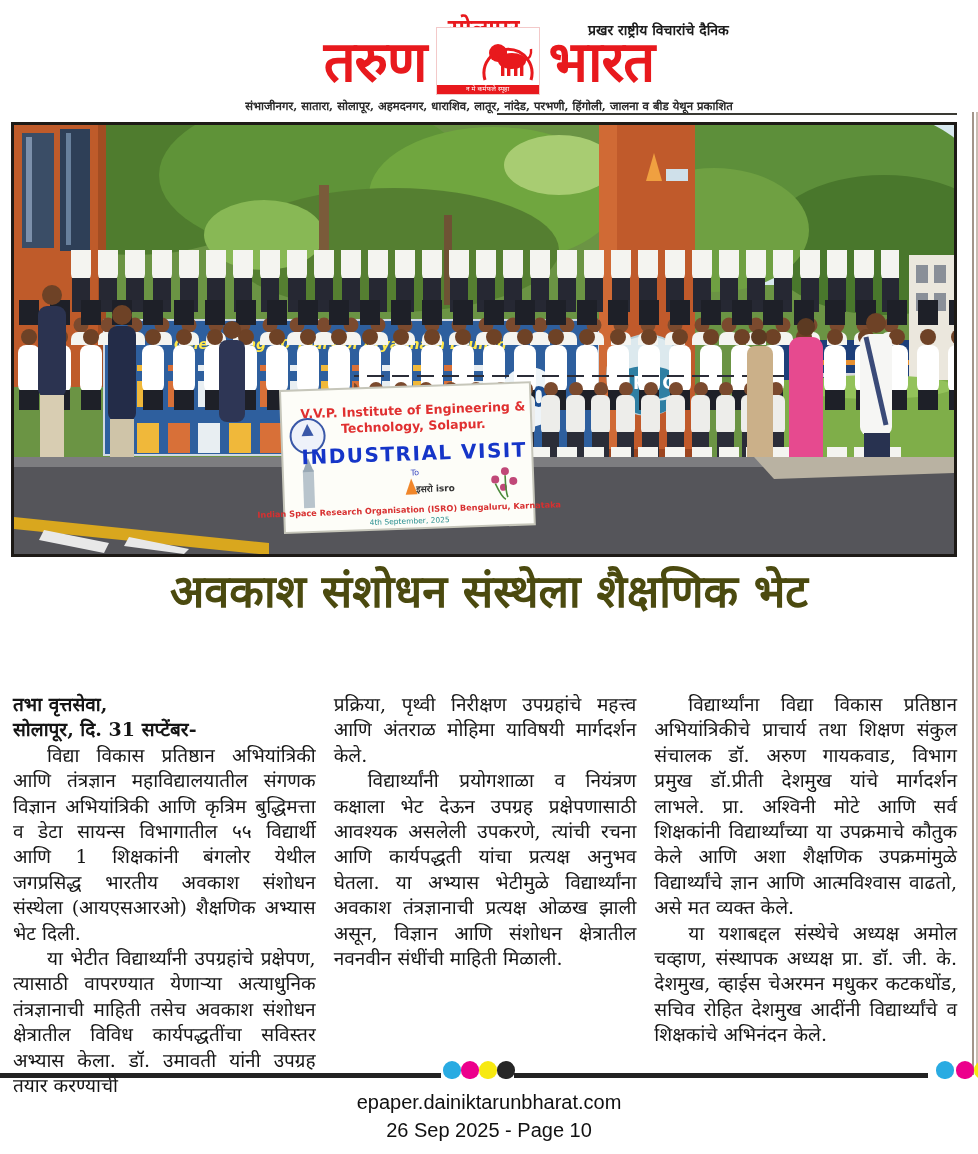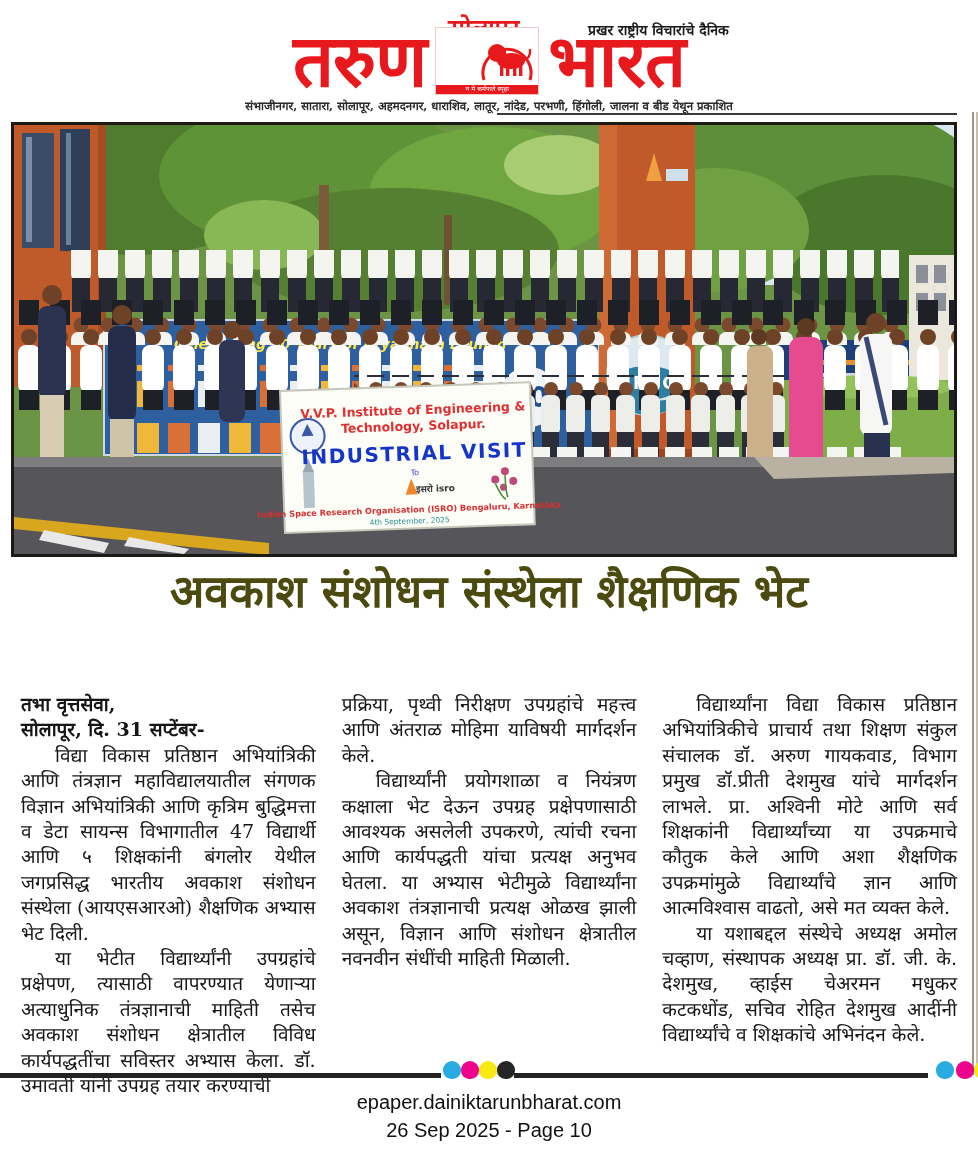--- a/index.html
+++ b/index.html
@@ -3,40 +3,40 @@
 <meta charset="utf-8">
 <style>
   html,body{margin:0;padding:0;background:#ffffff;}
   .page{position:relative;width:978px;height:1154px;background:#ffffff;overflow:hidden;
         font-family:"DejaVu Serif","Liberation Serif",serif;}
   
   .edition{position:absolute;left:448px;top:10px;font-size:25px;font-weight:800;color:#e8191d;}
   .tagline{position:absolute;left:588px;top:20px;font-size:14px;font-weight:700;color:#1b1b1b;}
   .title-row{position:absolute;left:0;top:28px;width:100%;display:flex;justify-content:center;
              align-items:center;gap:10px;}
-  .title-word{font-size:72px;line-height:64px;font-weight:900;color:#e8191d;letter-spacing:-1px;}
+  .title-word{font-size:56px;line-height:64px;font-weight:900;color:#e8191d;letter-spacing:-1px;}
   .emblem{position:relative;width:62px;height:66px;background:#ffffff;box-shadow:0 0 0 1px #f3c9c9;padding-left:40px;}
   .emblem svg{display:block;}
   .motto{position:absolute;left:0;bottom:0;width:100%;background:#e8191d;color:#ffffff;
          font-size:6.5px;line-height:9px;text-align:center;font-family:"DejaVu Sans",sans-serif;}
   .cities{position:absolute;left:0;top:98px;width:100%;text-align:center;font-size:11.5px;
           font-weight:700;color:#2a2a2a;}
   .rule-right{position:absolute;left:497px;top:113px;width:460px;height:2px;background:#3a3a34;}
   .edge-rule{position:absolute;left:972px;top:112px;width:2px;height:963px;background:#a2958a;}
   .edge-rule2{position:absolute;left:976px;top:112px;width:2px;height:963px;background:#c9bdb2;}
   
   .photo{position:absolute;left:11px;top:122px;width:946px;height:435px;border:3px solid #1d1a16;
          box-sizing:border-box;background:#6b9444;}
   
   .headline{position:absolute;left:0;top:561px;width:978px;text-align:center;color:#4b4a0f;
             font-weight:800;font-size:45px;line-height:62px;}
   
   .article{position:absolute;left:13px;top:692px;width:944px;display:flex;gap:18px;
            font-size:19px;line-height:25.4px;color:#151515;text-align:justify;}
-  .col{flex:1;min-width:0;margin-left:8px;}
+  .col{flex:1;min-width:0;}
   .byline{font-weight:800;text-align:left;}
   .article p{margin:0;text-indent:34px;}
   .article p.cont{text-indent:0;}
   
   .footline{position:absolute;left:0;top:1073px;width:978px;height:6px;}
   .footline .seg{position:absolute;top:0;height:5px;background:#222222;}
   .dot{position:absolute;width:18px;height:18px;border-radius:50% 50% 46% 46%;top:-12px;}
   .foot-url{position:absolute;left:0;top:1091px;width:978px;text-align:center;font-size:20px;
             color:#101010;font-family:"Liberation Sans","DejaVu Sans",sans-serif;}
   .foot-date{position:absolute;left:0;top:1119px;width:978px;text-align:center;font-size:20px;
@@ -229,21 +229,21 @@
   </div>
 
   <div class="headline">
     <div>अवकाश संशोधन संस्थेला शैक्षणिक भेट</div>
   </div>
 
   <div class="article">
     <div class="col">
       <div class="byline">तभा वृत्तसेवा,</div>
       <div class="byline">सोलापूर, दि. 31 सप्टेंबर-</div>
-      <p>विद्या विकास प्रतिष्ठान अभियांत्रिकी आणि तंत्रज्ञान महाविद्यालयातील संगणक विज्ञान अभियांत्रिकी आणि कृत्रिम बुद्धिमत्ता व डेटा सायन्स विभागातील 47 विद्यार्थी आणि ५ शिक्षकांनी बंगलोर येथील जगप्रसिद्ध भारतीय अवकाश संशोधन संस्थेला (आयएसआरओ) शैक्षणिक अभ्यास भेट दिली.</p>
+      <p>विद्या विकास प्रतिष्ठान अभियांत्रिकी आणि तंत्रज्ञान महाविद्यालयातील संगणक विज्ञान अभियांत्रिकी आणि कृत्रिम बुद्धिमत्ता व डेटा सायन्स विभागातील ५५ विद्यार्थी आणि 1 शिक्षकांनी बंगलोर येथील जगप्रसिद्ध भारतीय अवकाश संशोधन संस्थेला (आयएसआरओ) शैक्षणिक अभ्यास भेट दिली.</p>
       <p>या भेटीत विद्यार्थ्यांनी उपग्रहांचे प्रक्षेपण, त्यासाठी वापरण्यात येणाऱ्या अत्याधुनिक तंत्रज्ञानाची माहिती तसेच अवकाश संशोधन क्षेत्रातील विविध कार्यपद्धतींचा सविस्तर अभ्यास केला. डॉ. उमावती यांनी उपग्रह तयार करण्याची</p>
     </div>
     <div class="col">
       <p class="cont">प्रक्रिया, पृथ्वी निरीक्षण उपग्रहांचे महत्त्व आणि अंतराळ मोहिमा याविषयी मार्गदर्शन केले.</p>
       <p>विद्यार्थ्यांनी प्रयोगशाळा व नियंत्रण कक्षाला भेट देऊन उपग्रह प्रक्षेपणासाठी आवश्यक असलेली उपकरणे, त्यांची रचना आणि कार्यपद्धती यांचा प्रत्यक्ष अनुभव घेतला. या अभ्यास भेटीमुळे विद्यार्थ्यांना अवकाश तंत्रज्ञानाची प्रत्यक्ष ओळख झाली असून, विज्ञान आणि संशोधन क्षेत्रातील नवनवीन संधींची माहिती मिळाली.</p>
     </div>
     <div class="col">
       <p>विद्यार्थ्यांना विद्या विकास प्रतिष्ठान अभियांत्रिकीचे प्राचार्य तथा शिक्षण संकुल संचालक डॉ. अरुण गायकवाड, विभाग प्रमुख डॉ.प्रीती देशमुख यांचे मार्गदर्शन लाभले. प्रा. अश्विनी मोटे आणि सर्व शिक्षकांनी विद्यार्थ्यांच्या या उपक्रमाचे कौतुक केले आणि अशा शैक्षणिक उपक्रमांमुळे विद्यार्थ्यांचे ज्ञान आणि आत्मविश्वास वाढतो, असे मत व्यक्त केले.</p>
       <p>या यशाबद्दल संस्थेचे अध्यक्ष अमोल चव्हाण, संस्थापक अध्यक्ष प्रा. डॉ. जी. के. देशमुख, व्हाईस चेअरमन मधुकर कटकधोंड, सचिव रोहित देशमुख आदींनी विद्यार्थ्यांचे व शिक्षकांचे अभिनंदन केले.</p>
     </div>

